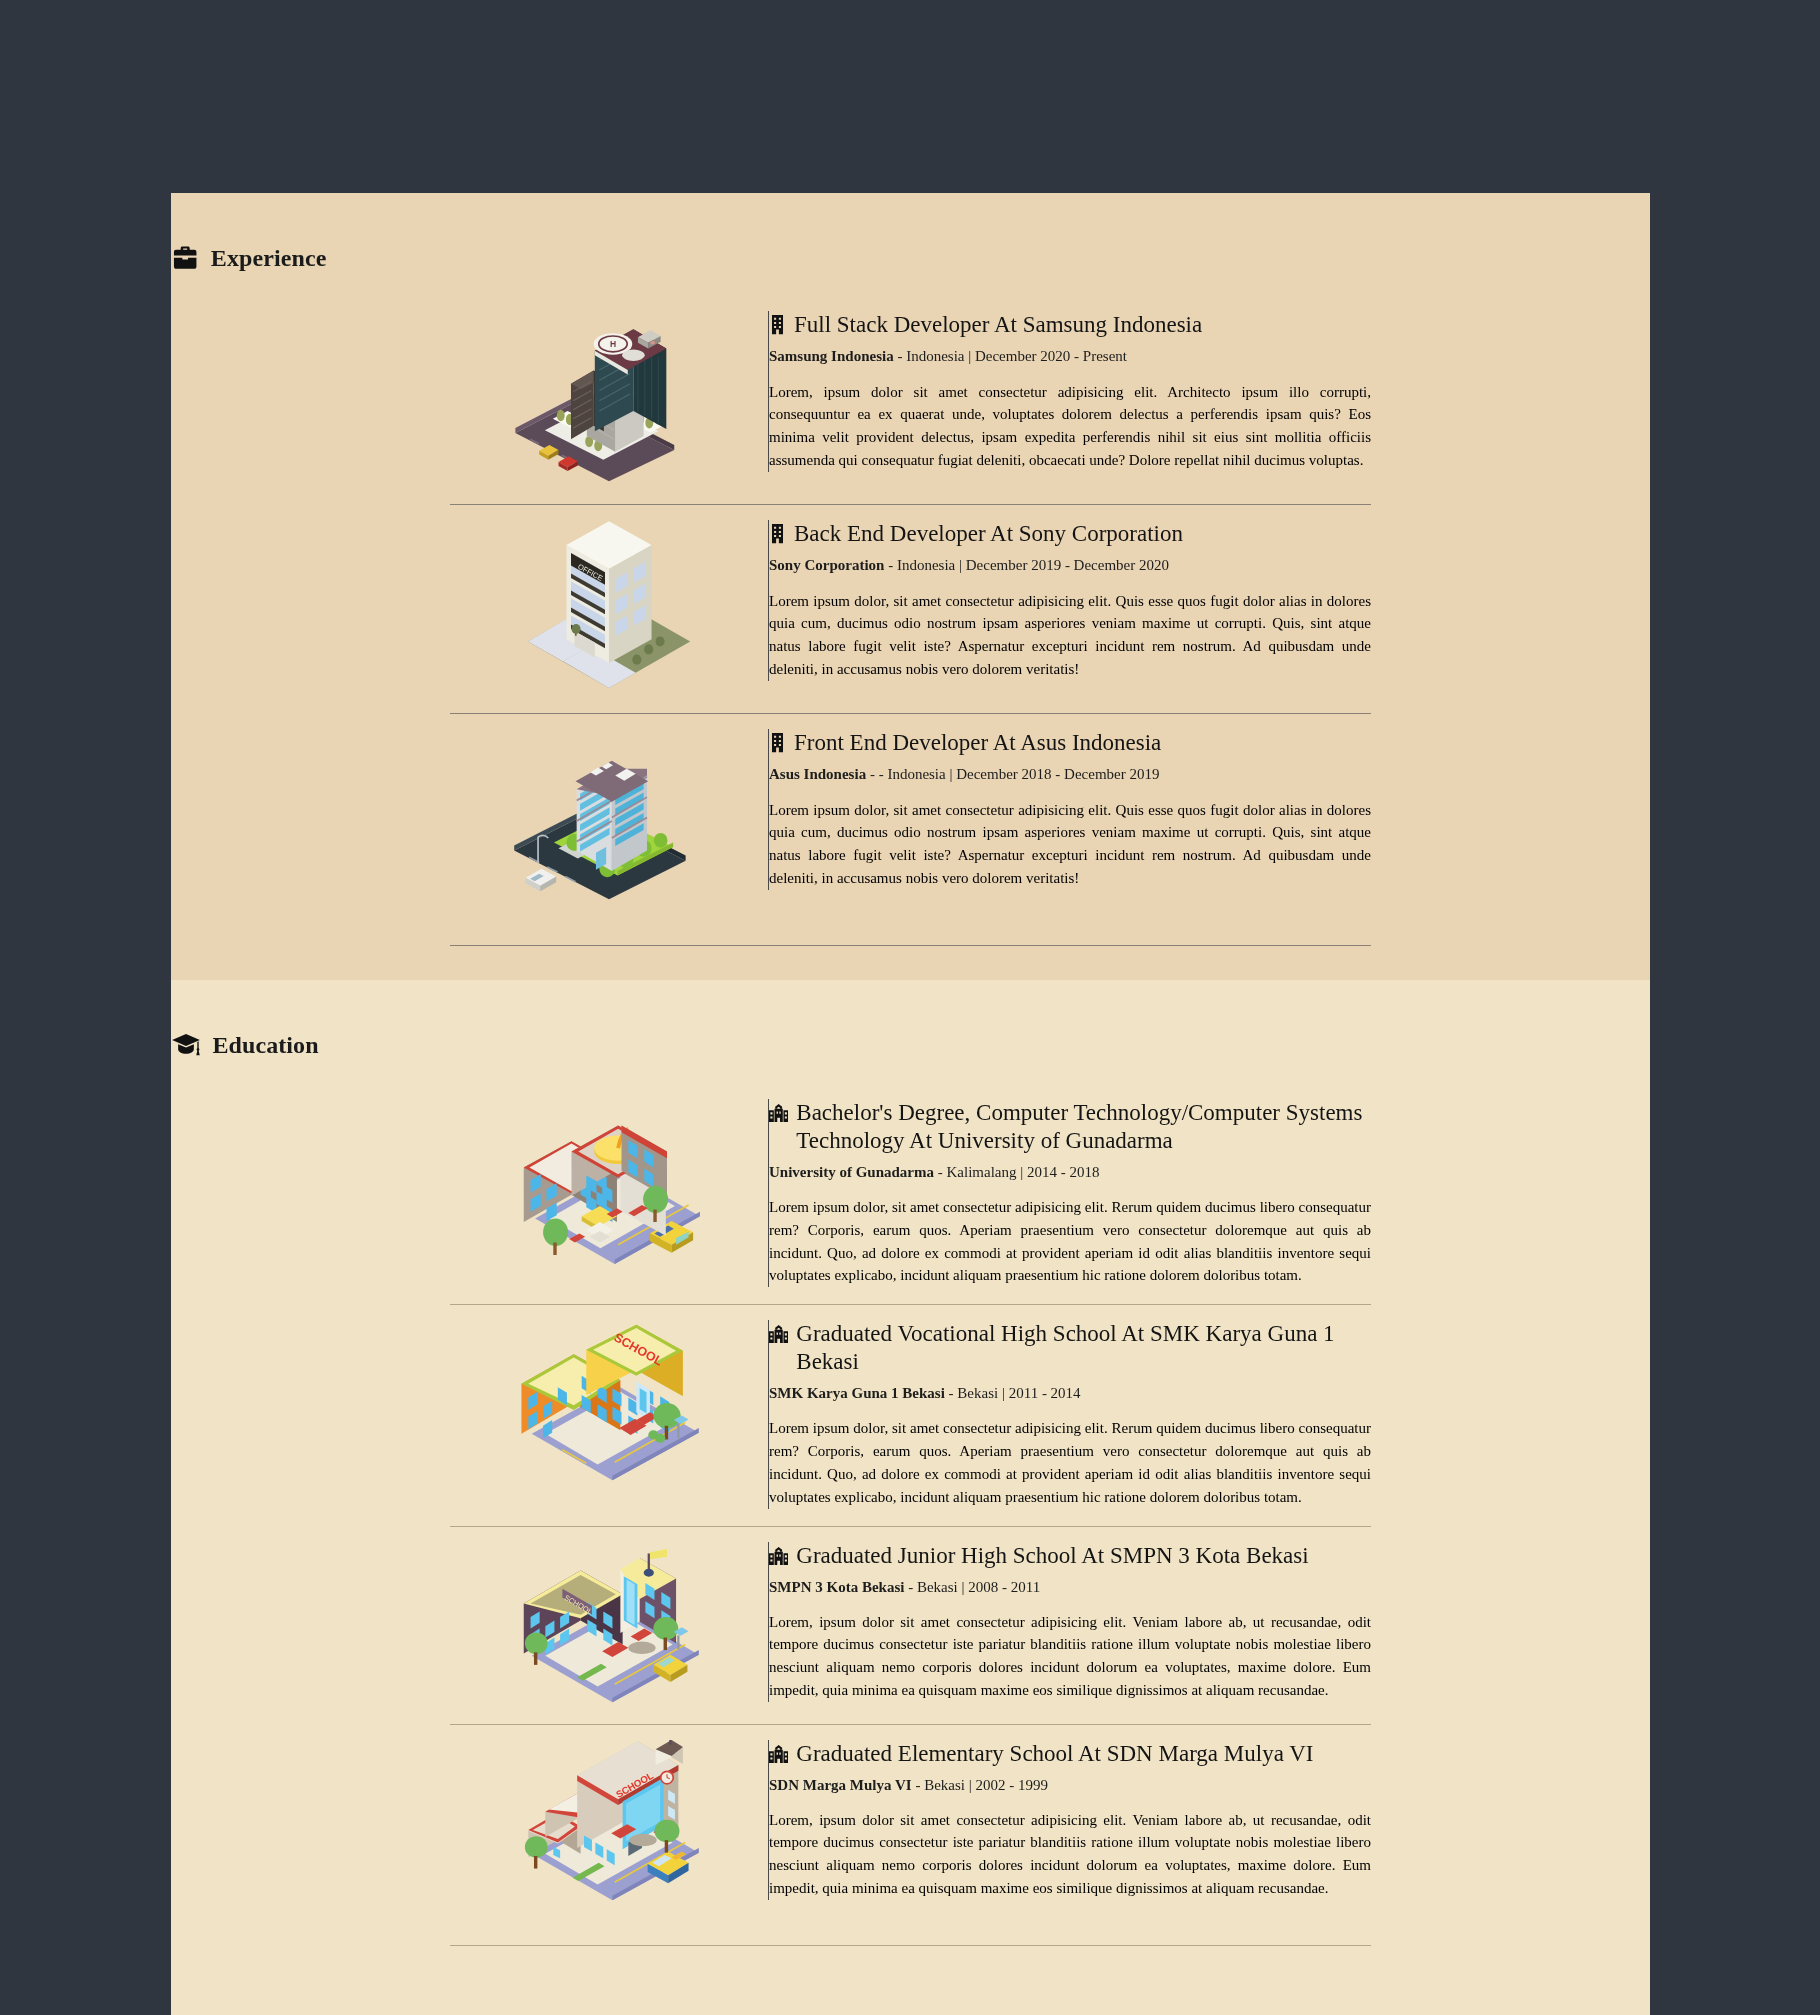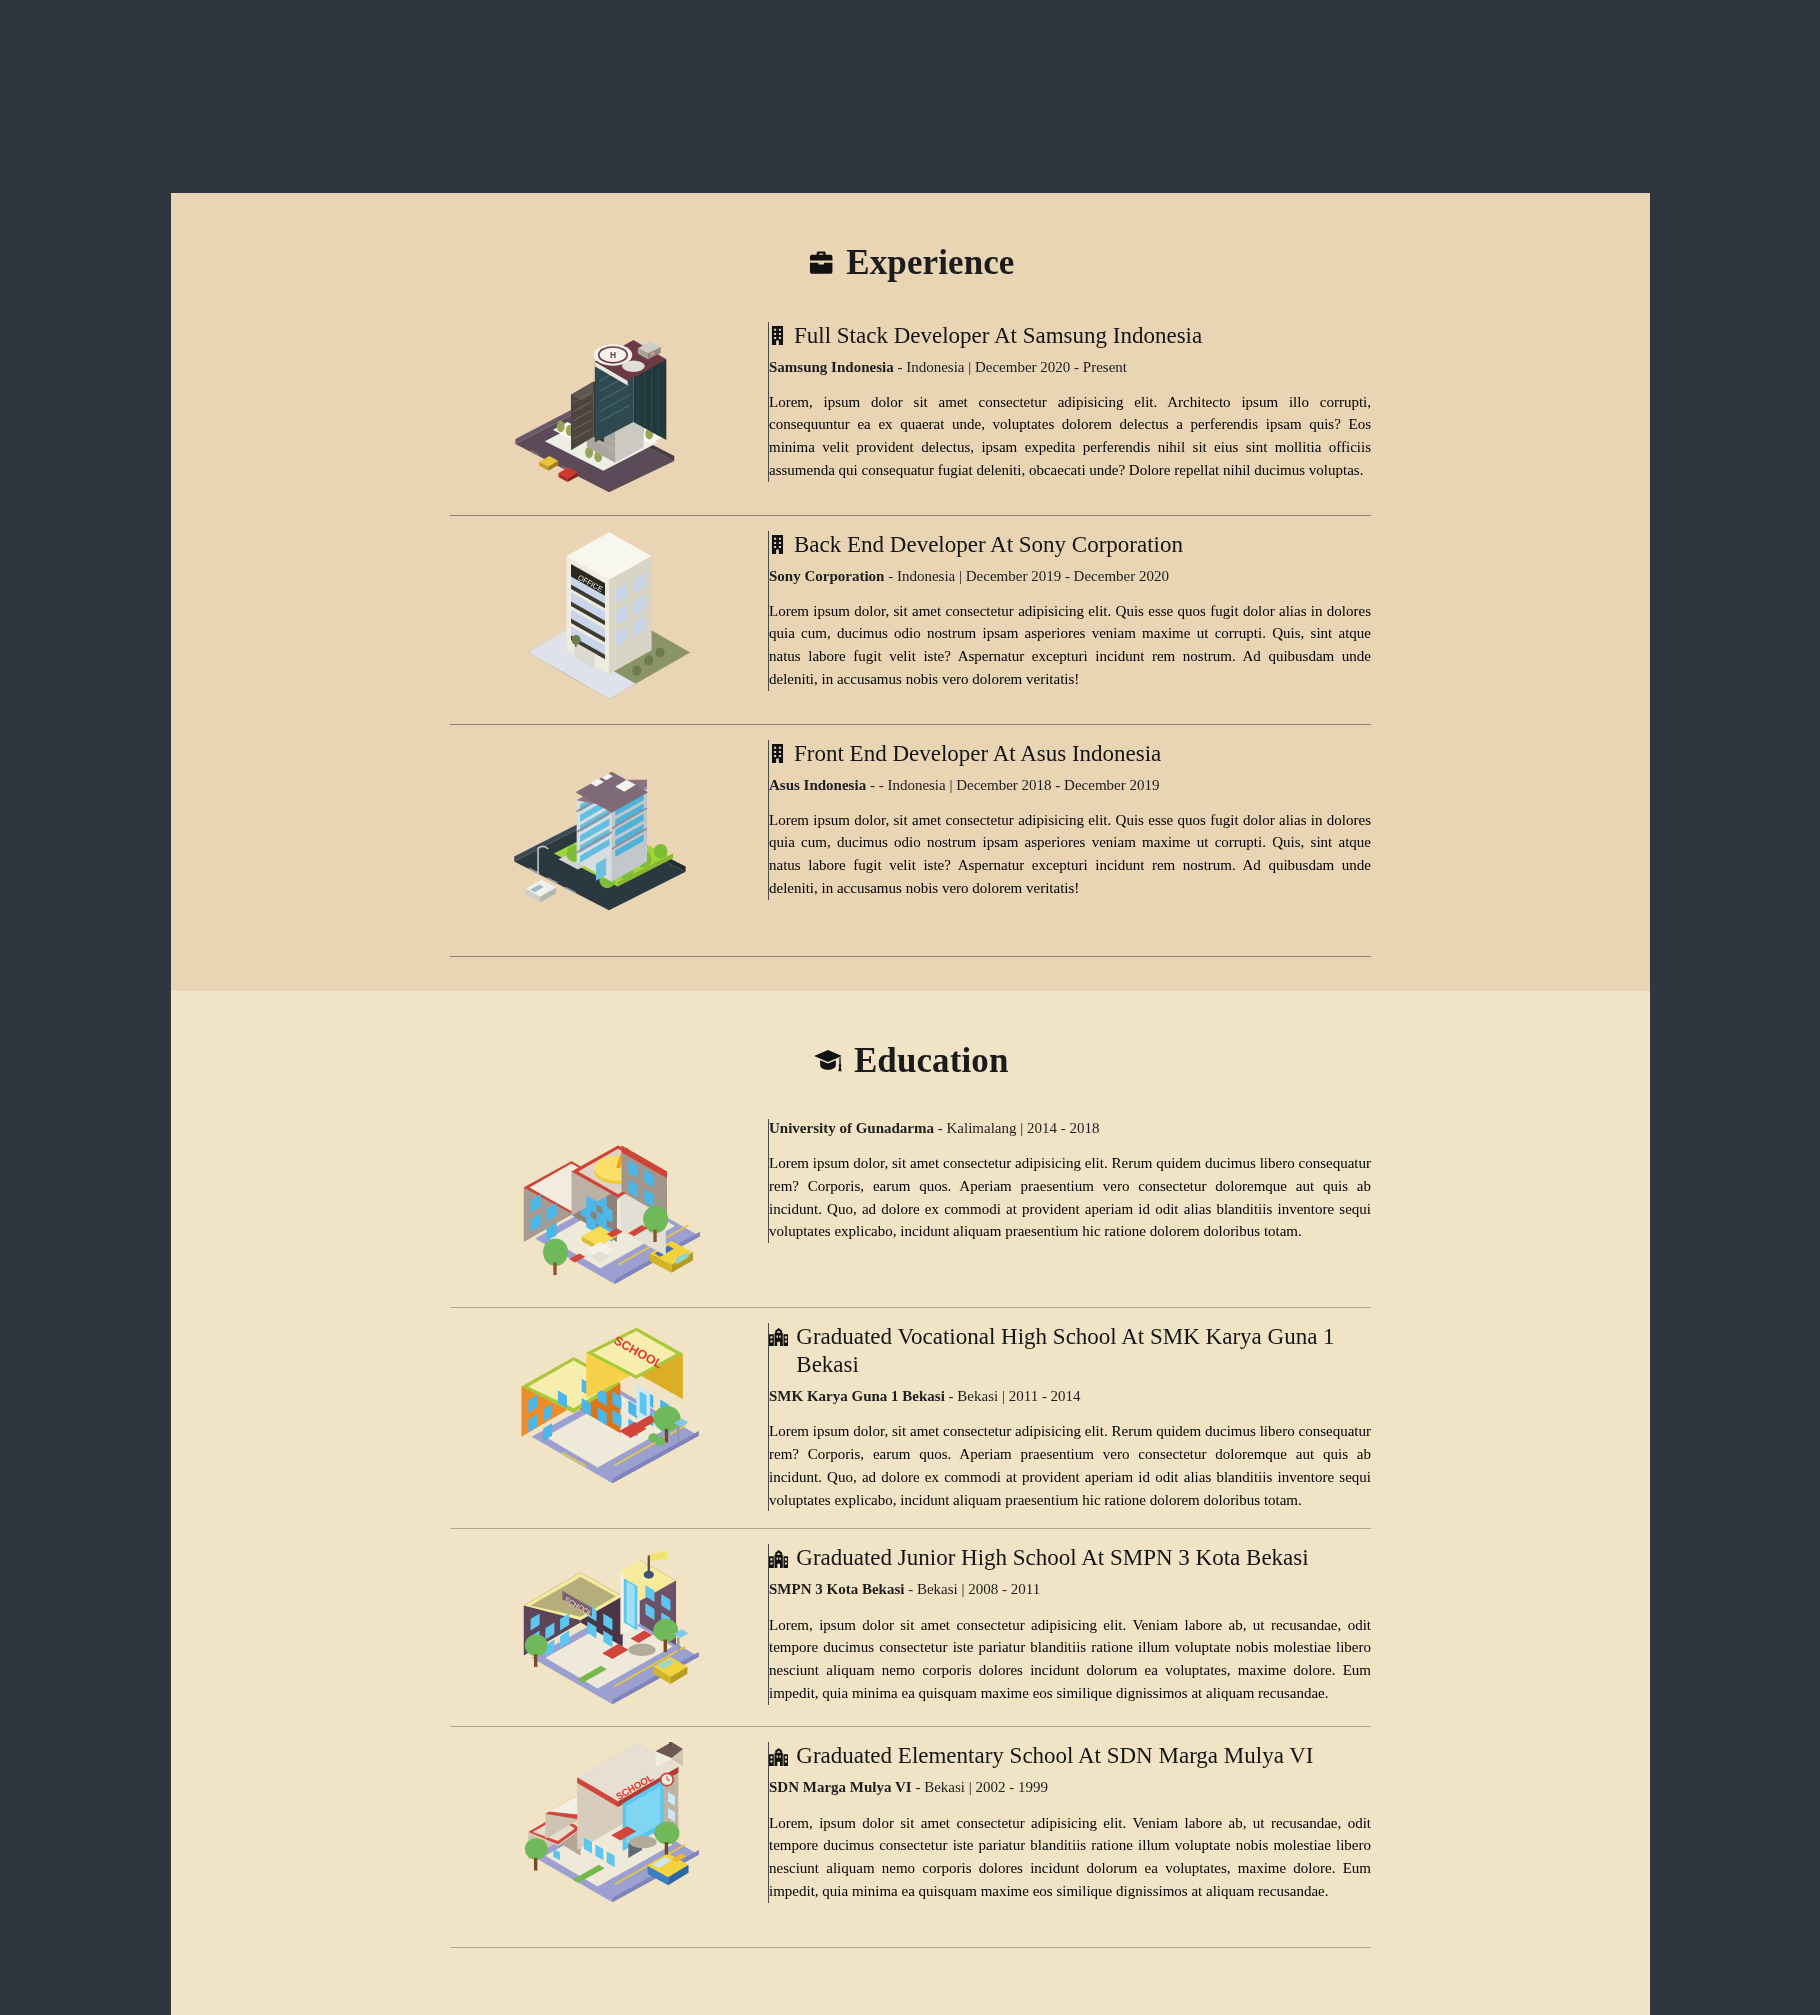--- a/index.html
+++ b/index.html
@@ -13,27 +13,26 @@
     width:1479px;
     margin:193px auto 182px auto;
   }
   
   .section{padding:0 0 0 0;}
   .section.experience{background:#e9d4b4;padding-top:51px;padding-bottom:34px;}
   .section.education{background:#f1e4c6;padding-top:51px;padding-bottom:114px;}
 
   .section-head{
     text-align:center;
-    font-size:35px;
+    font-size:24px;
     line-height:1.1;
     color:#1b1b1b;
     letter-spacing:0.1px;
     display:flex;
     align-items:center;
-    justify-content:center;
     gap:11.4px;
     margin:0 0 24px 0;
   }
   .section-head .ico{display:inline-flex;align-items:center;justify-content:center;}
 
   .inner{padding:0 279px 0 279px;}
 
   
   .entry{
     display:flex;
@@ -473,20 +472,31 @@
             <rect x="268" y="194" width="6" height="22" fill="#8b5a2b"></rect>
             <ellipse cx="96" cy="234" rx="22" ry="24" fill="#6fb95a"></ellipse>
             <rect x="92" y="252" width="6" height="22" fill="#8b5a2b"></rect>
 
             <polygon points="224,200 248,186 258,192 234,206" fill="#d2453a"></polygon>
             <polygon points="186,202 204,192 214,198 196,208" fill="#d2453a"></polygon>
             <polygon points="120,246 138,236 148,242 130,252" fill="#d2453a"></polygon>
           </svg>
         </div>
         <div class="body">
+          <h3 class="entry-title">
+            <span class="ico">
+              <svg width="19.3" height="18" viewBox="0 0 28 26" aria-hidden="true">
+                <path fill="#111" d="M14 0l5 4v3h-3V5.4L14 4l-2 1.4V7H9V4l5-4z"></path>
+                <path fill="#111" d="M0 9h7v17H0V9zm2 3v3h3v-3H2zm0 6v3h3v-3H2z"></path>
+                <path fill="#111" d="M21 9h7v17h-7V9zm2 3v3h3v-3h-3zm0 6v3h3v-3h-3z"></path>
+                <path fill="#111" d="M8 7h12v19h-4v-6h-4v6H8V7zm3 4v3h2v-3h-2zm4 0v3h2v-3h-2z"></path>
+              </svg>
+            </span>
+            <span>Bachelor's Degree, Computer Technology/Computer Systems Technology At University of Gunadarma</span>
+          </h3>
           <p class="entry-meta"><b>University of Gunadarma</b><span> - Kalimalang | 2014 - 2018</span></p>
           <p class="entry-text">Lorem ipsum dolor, sit amet consectetur adipisicing elit. Rerum quidem ducimus libero consequatur rem? Corporis, earum quos. Aperiam praesentium vero consectetur doloremque aut quis ab incidunt. Quo, ad dolore ex commodi at provident aperiam id odit alias blanditiis inventore sequi voluptates explicabo, incidunt aliquam praesentium hic ratione dolorem doloribus totam.</p>
         </div>
       </div>
 
       <div class="divider"></div>
 
       <div class="entry">
         <div class="art">
           <svg class="art-svg" width="216" height="165" viewBox="0 0 380 290" aria-hidden="true">

